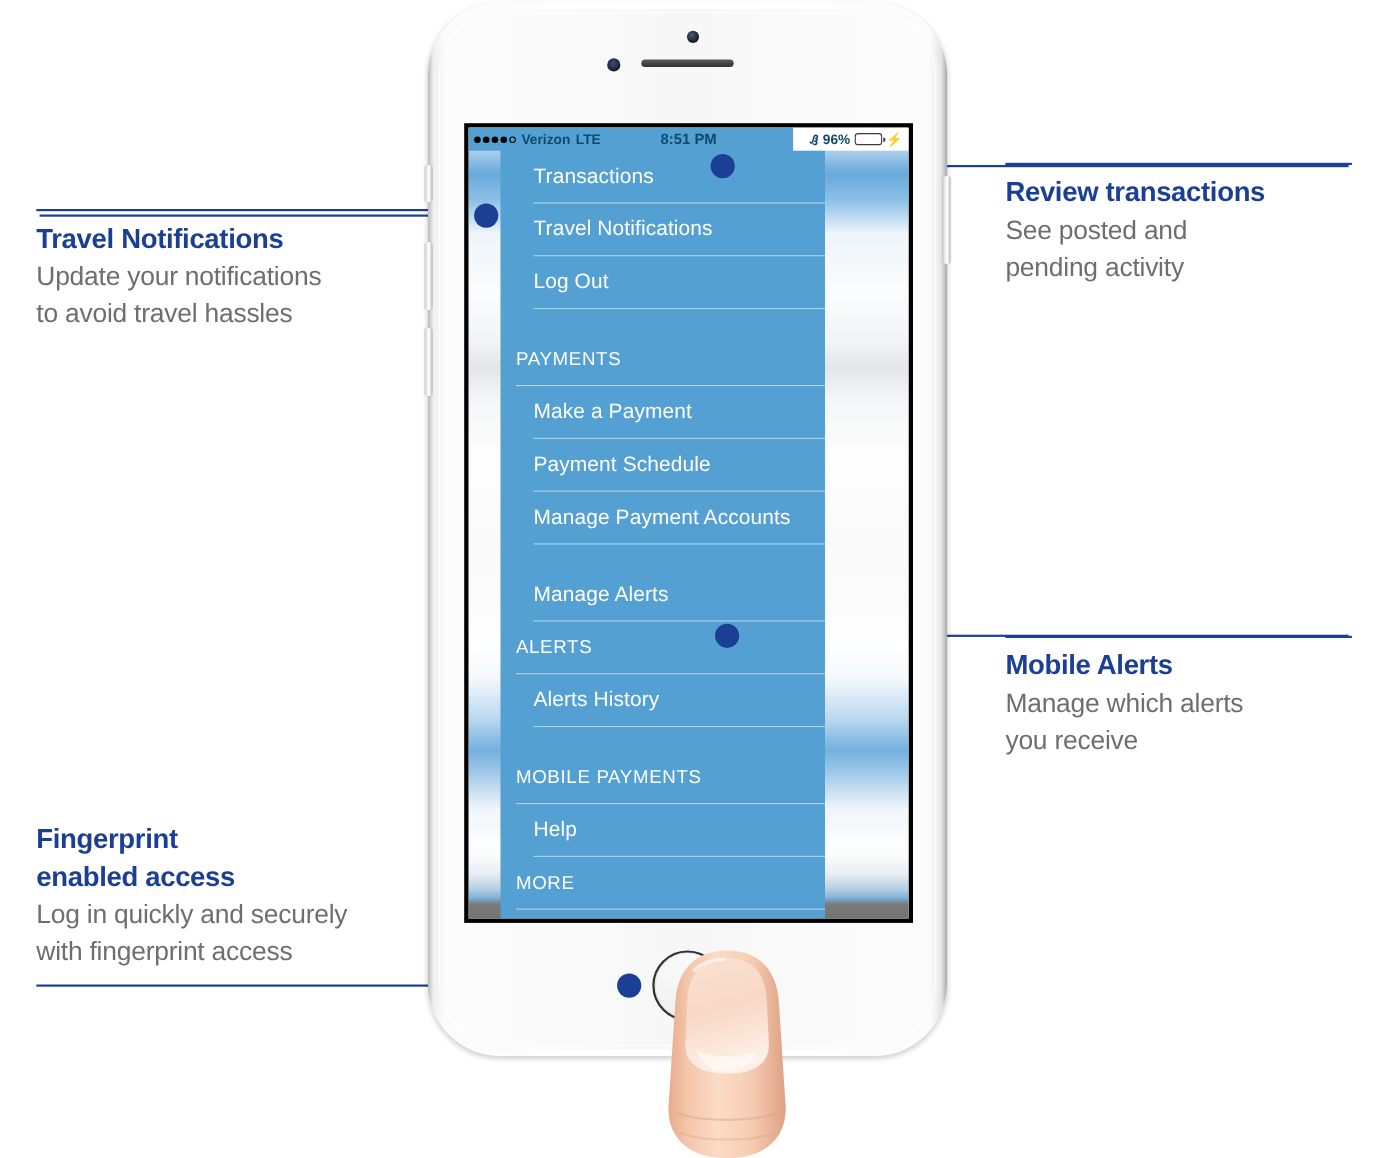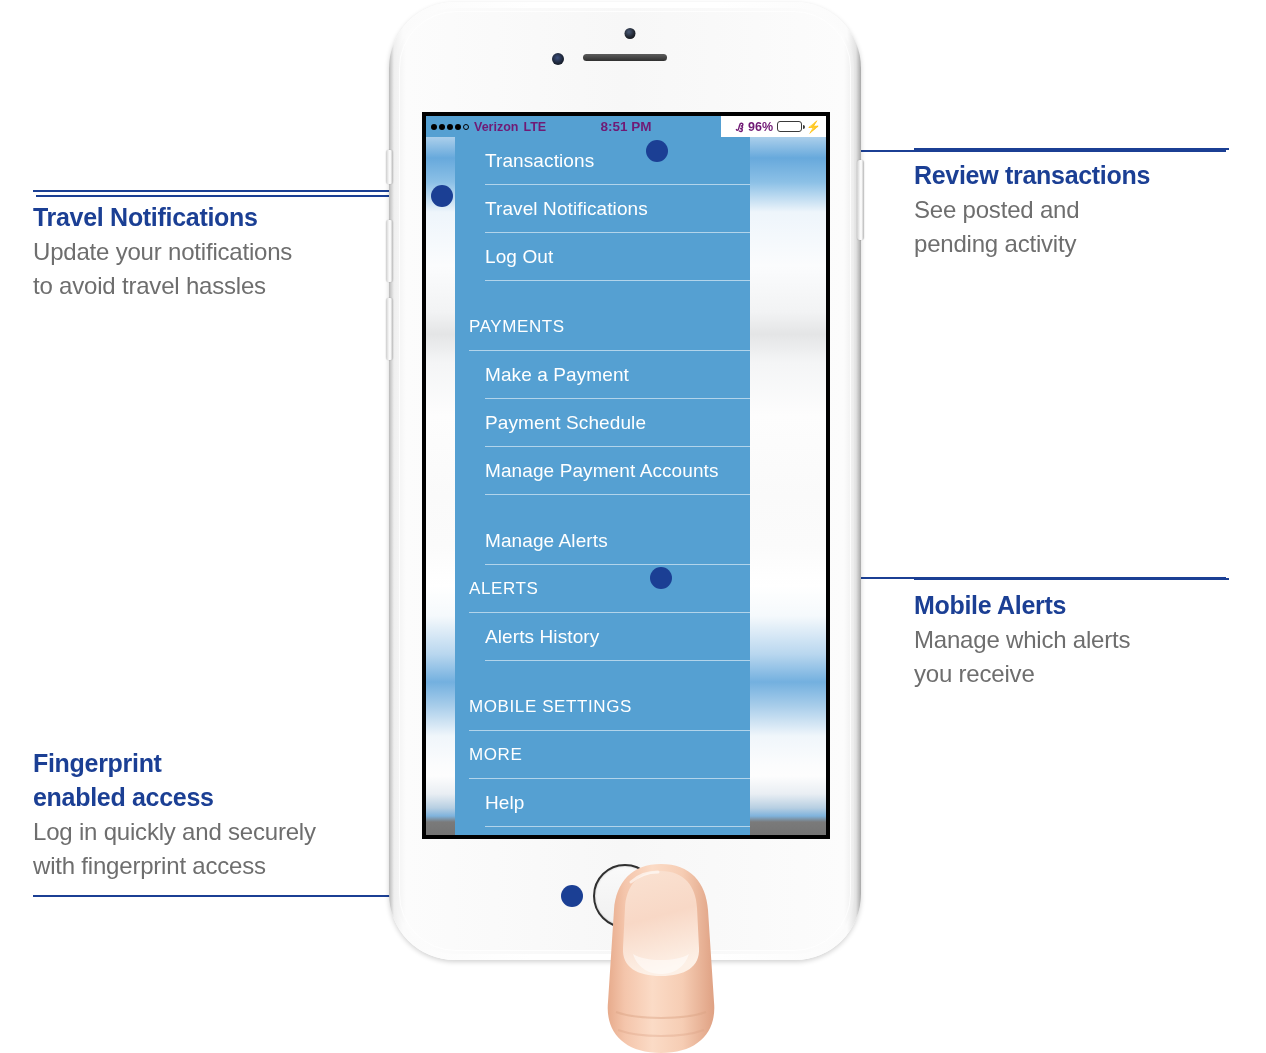--- a/index.html
+++ b/index.html
@@ -238,21 +238,21 @@
   
   #statusbar {
     position: absolute;
     left: 0; top: 0;
     width: 100%;
     height: 21px;
     display: flex;
     align-items: center;
     font-size: 13px;
     font-weight: bold;
-    color: #701a75;
+    color: #0c4a6e;
     z-index: 5;
     pointer-events: none;
   }
   #sb-left {
     display: flex;
     align-items: center;
     gap: 5px;
     padding-left: 5px;
     flex: 1;
   }
@@ -461,30 +461,30 @@
             <div class="m-row head">
               <span class="m-label">ALERTS</span>
               <div class="m-sep full"></div>
             </div>
             <div class="m-row item">
               <span class="m-label">Alerts History</span>
               <div class="m-sep indent"></div>
             </div>
             <div class="m-gap"></div>
             <div class="m-row head">
-              <span class="m-label">MOBILE SETTINGS</span>
+              <span class="m-label">MOBILE PAYMENTS</span>
               <div class="m-sep full"></div>
+            </div>
+            <div class="m-row item">
+              <span class="m-label">Help</span>
+              <div class="m-sep indent"></div>
             </div>
             <div class="m-row head">
               <span class="m-label">MORE</span>
               <div class="m-sep full"></div>
-            </div>
-            <div class="m-row item">
-              <span class="m-label">Help</span>
-              <div class="m-sep indent"></div>
             </div>
           </div>
       </div>
 
     </div>
   </div>
 
   <div id="home-button"></div>
 </div>
 

